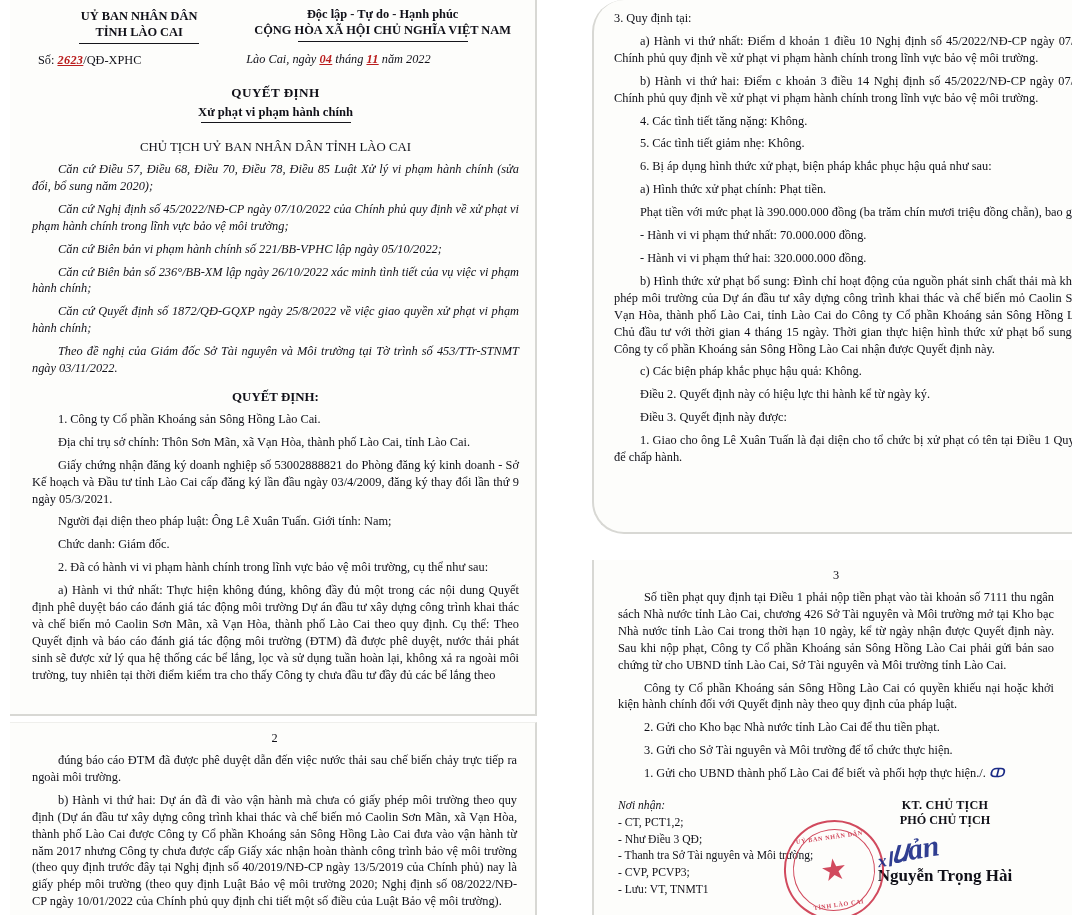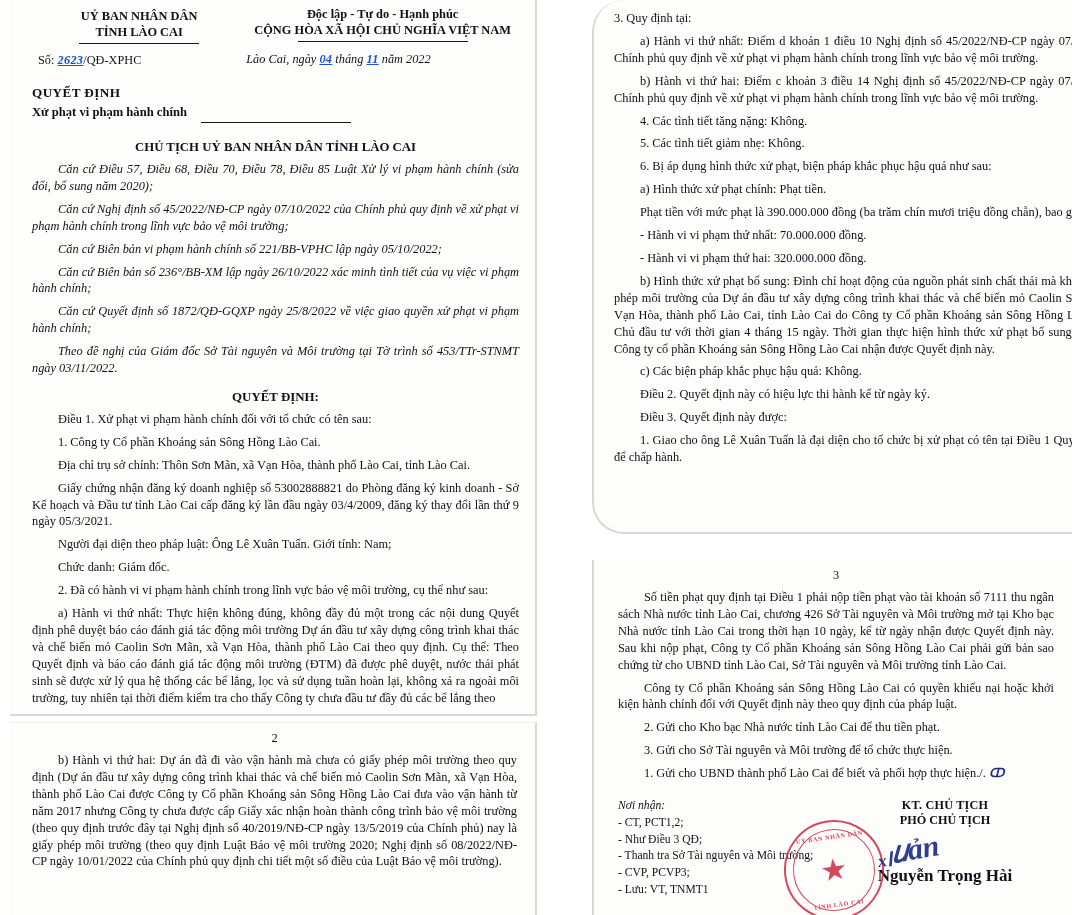--- a/index.html
+++ b/index.html
@@ -63,32 +63,32 @@
   .hdr-right { width: 56%; text-align: center; }
   .b { font-weight: bold; }
   .u-line {
     width: 120px; height: 1px; background: #15151b;
     margin: 2px auto 3px auto;
   }
   .u-line.w2 { width: 170px; }
   .handwrite {
     font-family: "Liberation Serif", serif;
     font-style: italic;
-    color: #1d4ed8;
+    color: #b91c1c;
     font-weight: bold;
     text-decoration: underline;
     letter-spacing: .3px;
   }
   .sonum { font-size: 12.3px; margin-top: 8px; text-align: left; padding-left: 6px;}
   .place { font-size: 12.3px; font-style: italic; margin-top: 9px; text-align:left;}
-  .title-block { margin-top: 17px; }
+  .title-block { text-align: center; margin-top: 17px; }
   .title-main { font-weight: bold; font-size: 13.2px; letter-spacing: .4px; }
   .title-sub { font-weight: bold; font-size: 12.6px; margin-top: 4px; }
   .chutich {
-    text-align: center; font-weight: bold; font-size: 12.8px; margin-top: 17px;
+    text-align: center; font-weight: normal; font-size: 12.8px; margin-top: 17px;
   }
   p.body {
     font-size: 12.35px;
     line-height: 1.37;
     margin: 6px 0 0 0;
     text-align: justify;
     text-indent: 26px;
   }
   p.body.noind { text-indent: 0; }
   p.it { font-style: italic; }
@@ -184,32 +184,32 @@
 
   <p class="body it">Căn cứ Điều 57, Điều 68, Điều 70, Điều 78, Điều 85 Luật Xử lý vi phạm hành chính (sửa đổi, bổ sung năm 2020);</p>
   <p class="body it">Căn cứ Nghị định số 45/2022/NĐ-CP ngày 07/10/2022 của Chính phủ quy định về xử phạt vi phạm hành chính trong lĩnh vực bảo vệ môi trường;</p>
   <p class="body it">Căn cứ Biên bản vi phạm hành chính số 221/BB-VPHC lập ngày 05/10/2022;</p>
   <p class="body it">Căn cứ Biên bản số 236°/BB-XM lập ngày 26/10/2022 xác minh tình tiết của vụ việc vi phạm hành chính;</p>
   <p class="body it">Căn cứ Quyết định số 1872/QĐ-GQXP ngày 25/8/2022 về việc giao quyền xử phạt vi phạm hành chính;</p>
   <p class="body it">Theo đề nghị của Giám đốc Sở Tài nguyên và Môi trường tại Tờ trình số 453/TTr-STNMT ngày 03/11/2022.</p>
 
   <div class="qd-center">QUYẾT ĐỊNH:</div>
 
-  <p class="body">Điều 1. Xử phạt vi phạm hành chính đối với tổ chức có tên sau:</p>
   <p class="body">1. Công ty Cổ phần Khoáng sản Sông Hồng Lào Cai.</p>
   <p class="body">Địa chỉ trụ sở chính: Thôn Sơn Mãn, xã Vạn Hòa, thành phố Lào Cai, tỉnh Lào Cai.</p>
   <p class="body">Giấy chứng nhận đăng ký doanh nghiệp số 53002888821 do Phòng đăng ký kinh doanh - Sở Kế hoạch và Đầu tư tỉnh Lào Cai cấp đăng ký lần đầu ngày 03/4/2009, đăng ký thay đổi lần thứ 9 ngày 05/3/2021.</p>
   <p class="body">Người đại diện theo pháp luật: Ông Lê Xuân Tuấn.  Giới tính: Nam;</p>
   <p class="body">Chức danh: Giám đốc.</p>
   <p class="body">2. Đã có hành vi vi phạm hành chính trong lĩnh vực bảo vệ môi trường, cụ thể như sau:</p>
   <p class="body">a) Hành vi thứ nhất: Thực hiện không đúng, không đầy đủ một trong các nội dung Quyết định phê duyệt báo cáo đánh giá tác động môi trường Dự án đầu tư xây dựng công trình khai thác và chế biến mỏ Caolin Sơn Mãn, xã Vạn Hòa, thành phố Lào Cai theo quy định. Cụ thể: Theo Quyết định và báo cáo đánh giá tác động môi trường (ĐTM) đã được phê duyệt, nước thải phát sinh sẽ được xử lý qua hệ thống các bể lắng, lọc và sử dụng tuần hoàn lại, không xả ra ngoài môi trường, tuy nhiên tại thời điểm kiểm tra cho thấy Công ty chưa đầu tư đầy đủ các bể lắng theo</p>
 </div>
 
 <div class="page" id="page2">
   <div class="pagenum">2</div>
+  <p class="body">đúng báo cáo ĐTM đã được phê duyệt dẫn đến việc nước thải sau chế biến chảy trực tiếp ra ngoài môi trường.</p>
   <p class="body">b) Hành vi thứ hai: Dự án đã đi vào vận hành mà chưa có giấy phép môi trường theo quy định (Dự án đầu tư xây dựng công trình khai thác và chế biến mỏ Caolin Sơn Mãn, xã Vạn Hòa, thành phố Lào Cai được Công ty Cổ phần Khoáng sản Sông Hồng Lào Cai đưa vào vận hành từ năm 2017 nhưng Công ty chưa được cấp Giấy xác nhận hoàn thành công trình bảo vệ môi trường (theo quy định trước đây tại Nghị định số 40/2019/NĐ-CP ngày 13/5/2019 của Chính phủ) nay là giấy phép môi trường (theo quy định Luật Bảo vệ môi trường 2020; Nghị định số 08/2022/NĐ-CP ngày 10/01/2022 của Chính phủ quy định chi tiết một số điều của Luật Bảo vệ môi trường).</p>
 </div>
 
 <div class="page" id="page3">
   <p class="body noind">3. Quy định tại:</p>
   <p class="body">a) Hành vi thứ nhất: Điểm d khoản 1 điều 10 Nghị định số 45/2022/NĐ-CP ngày 07/7/2022 của Chính phủ quy định về xử phạt vi phạm hành chính trong lĩnh vực bảo vệ môi trường.</p>
   <p class="body">b) Hành vi thứ hai: Điểm c khoản 3 điều 14 Nghị định số 45/2022/NĐ-CP ngày 07/7/2022 của Chính phủ quy định về xử phạt vi phạm hành chính trong lĩnh vực bảo vệ môi trường.</p>
   <p class="body">4. Các tình tiết tăng nặng: Không.</p>
   <p class="body">5. Các tình tiết giảm nhẹ: Không.</p>
   <p class="body">6. Bị áp dụng hình thức xử phạt, biện pháp khắc phục hậu quả như sau:</p>

